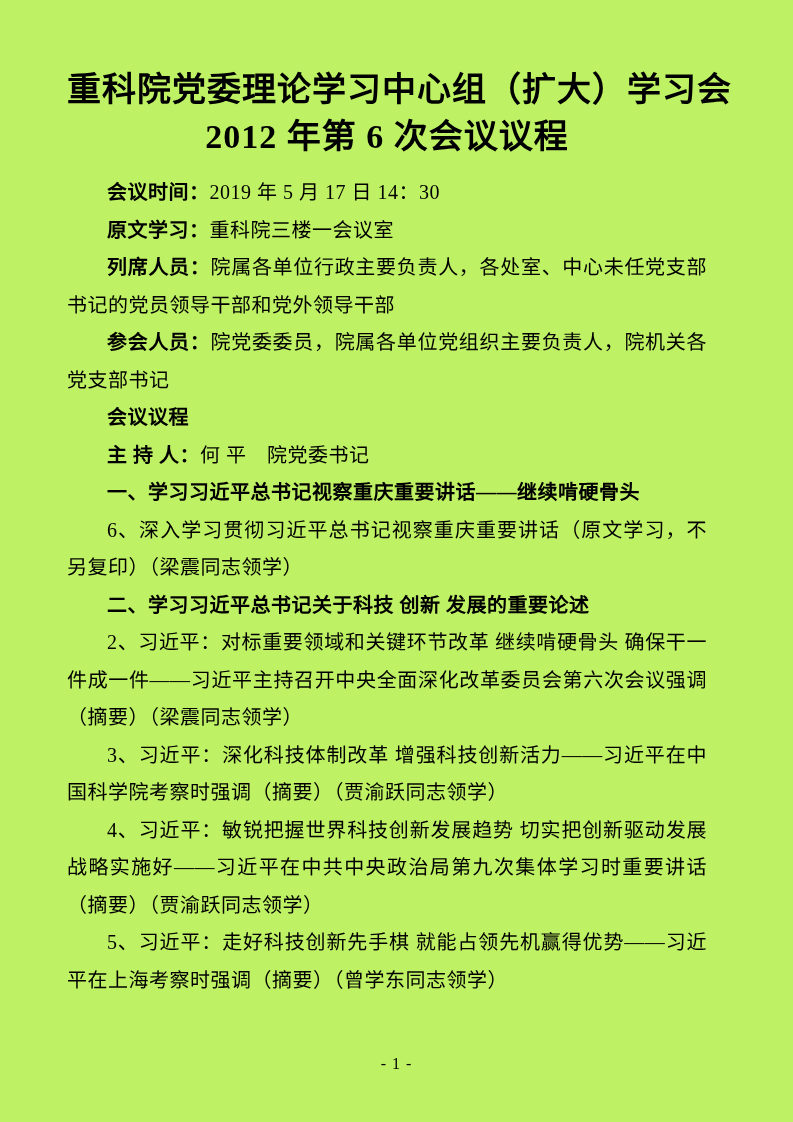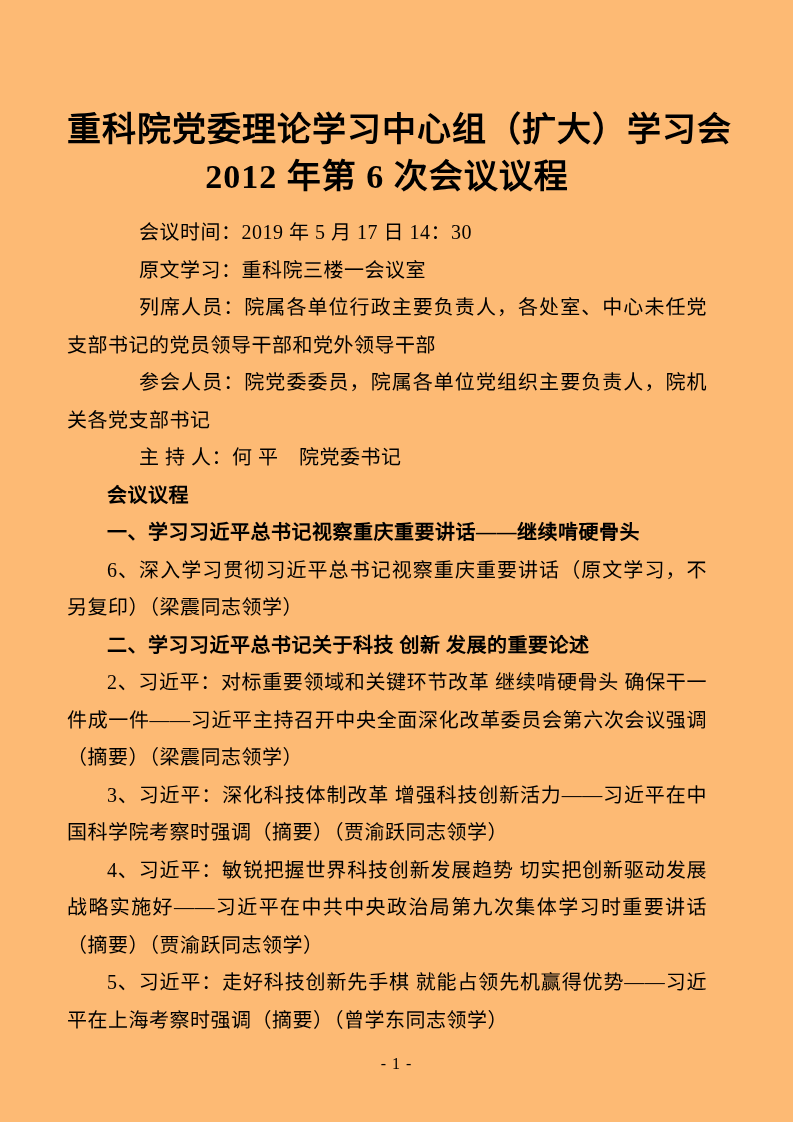--- a/index.html
+++ b/index.html
@@ -5,22 +5,22 @@
   html, body {
     margin: 0;
     padding: 0;
     background: #ffffff;
   }
   .page {
     position: relative;
     width: 793px;
     height: 1122px;
     box-sizing: border-box;
-    padding: 106px 86px 0 67px;
-    background: #fdba74;
+    padding: 66px 86px 0 67px;
+    background: #bef264;
     color: #000000;
     font-family: "Liberation Serif", "DejaVu Serif", serif;
     overflow: hidden;
   }
   .doc-title {
     margin: 0 0 14px 0;
     text-align: center;
     font-weight: 700;
     font-size: 34px;
     line-height: 47px;
@@ -33,22 +33,21 @@
   }
   .para {
     margin: 0;
     font-size: 20px;
     line-height: 37.5px;
     text-align: justify;
     text-indent: 2em;
     letter-spacing: 0.5px;
   }
   .meta-label {
-    font-weight: 400;
-    margin-left: 32px;
+    font-weight: 700;
   }
   .bold-head {
     font-weight: 700;
   }
   .page-footer {
     position: absolute;
     left: 0;
     right: 0;
     bottom: 48px;
     text-align: center;
@@ -68,23 +67,23 @@
   </h1>
 
   <p class="para"><span class="meta-label">会议时间：</span><span>2019 年 5 月 17 日 14：30</span></p>
 
   <p class="para"><span class="meta-label">原文学习：</span><span>重科院三楼一会议室</span></p>
 
   <p class="para"><span class="meta-label">列席人员：</span><span>院属各单位行政主要负责人，各处室、中心未任党支部书记的党员领导干部和党外领导干部</span></p>
 
   <p class="para"><span class="meta-label">参会人员：</span><span>院党委委员，院属各单位党组织主要负责人，院机关各党支部书记</span></p>
 
+  <p class="para bold-head">会议议程</p>
+
   <p class="para"><span class="meta-label">主 持 人：</span><span>何 平　院党委书记</span></p>
-
-  <p class="para bold-head">会议议程</p>
 
   <p class="para bold-head">一、学习习近平总书记视察重庆重要讲话——继续啃硬骨头</p>
 
   <p class="para">6、深入学习贯彻习近平总书记视察重庆重要讲话（原文学习，不另复印）（梁震同志领学）</p>
 
   <p class="para bold-head">二、学习习近平总书记关于科技 创新 发展的重要论述</p>
 
   <p class="para">2、习近平：对标重要领域和关键环节改革 继续啃硬骨头 确保干一件成一件——习近平主持召开中央全面深化改革委员会第六次会议强调（摘要）（梁震同志领学）</p>
 
   <p class="para">3、习近平：深化科技体制改革 增强科技创新活力——习近平在中国科学院考察时强调（摘要）（贾渝跃同志领学）</p>

